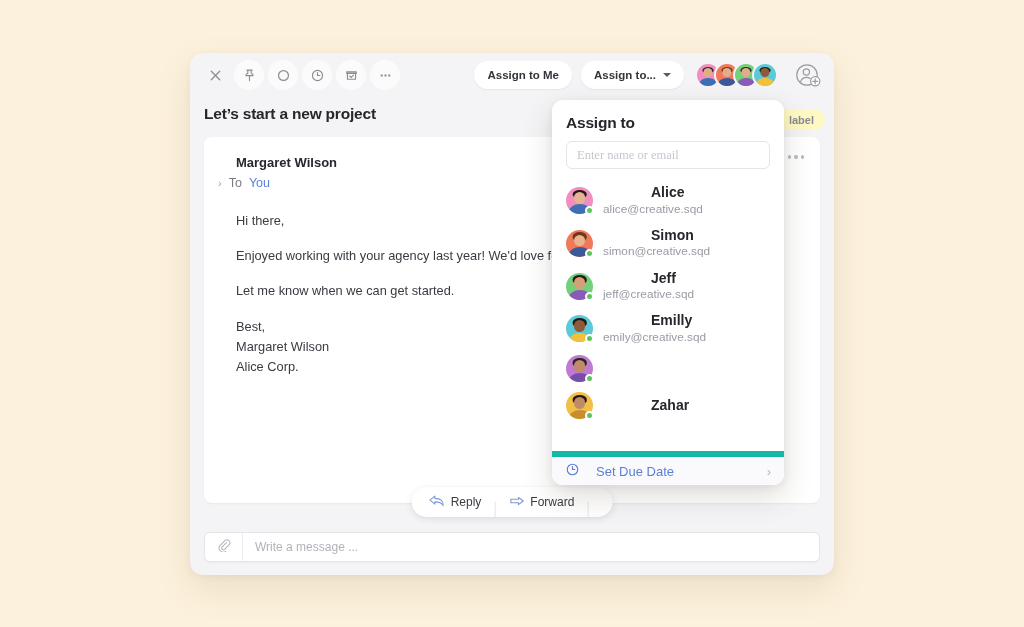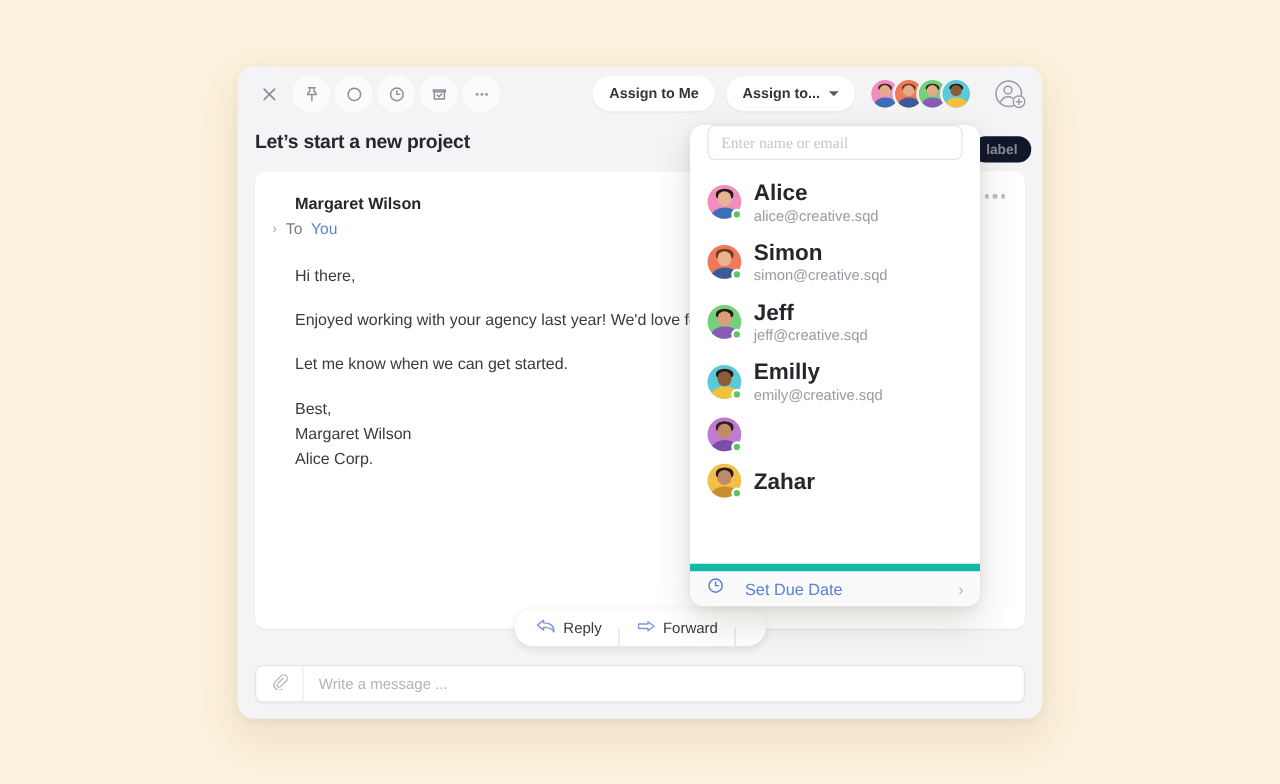--- a/index.html
+++ b/index.html
@@ -101,21 +101,21 @@
   .subject {
     position: absolute; left: 14px; top: 52px;
     font-size: 15.5px; font-weight: 700; color: #26262c;
     letter-spacing: -0.2px;
   }
 
   
   .label-chip {
     position: absolute; right: 9px; top: 56px;
     height: 21px; border-radius: 11px;
-    background: #0f172a;
+    background: #fef9c3;
     display: flex; align-items: center;
     padding: 0 11px;
     font-size: 11px; color: #8a8a92; font-weight: 600;
     cursor: pointer;
     z-index: 2;
   }
 
   
   .email-card {
     position: absolute;
@@ -256,21 +256,21 @@
     position: absolute; left: 50%; bottom: -20%;
     width: 82%; height: 56%; border-radius: 50% 50% 0 0;
     transform: translateX(-50%);
   }
   .c-avatar .dot {
     position: absolute; right: -1px; bottom: -1px;
     width: 9px; height: 9px; border-radius: 50%;
     background: #5ec45e; border: 2px solid #fff;
   }
   .c-meta { min-width: 0; }
-  .c-name { font-size: 18px; font-weight: 700; color: #26262c; line-height: 1.25; }
+  .c-name { font-size: 14px; font-weight: 700; color: #26262c; line-height: 1.25; margin-left: 48px; }
   .c-email { font-size: 11.8px; color: #9a9aa4; line-height: 1.3; }
   .group-head {
     font-size: 11.5px; color: #a6a6b0;
     padding: 8px 14px 3px 14px;
   }
 
   .panel-footer {
     border-top: 6px solid #14b8a6;
     background: #fafafc;
     height: 34px;
@@ -448,20 +448,21 @@
         <svg width="14" height="14" viewBox="0 0 16 16" fill="none" stroke="#b4b4bc" stroke-width="1.15" stroke-linecap="round">
           <path d="M10.8 5.3 5.9 10.2a1.9 1.9 0 1 0 2.7 2.7l5.1-5.1a3.3 3.3 0 0 0-4.7-4.7L3.5 8.6a4.7 4.7 0 0 0 6.6 6.6"></path>
         </svg>
       </span>
     </div>
     <input class="compose-input" readonly="" placeholder="Write a message ..." style="">
   </div>
 </div>
 
 <div class="assign-panel">
+  <div class="panel-title">Assign to</div>
 
   <div class="panel-search">
     <input readonly="" placeholder="Enter name or email" style="">
   </div>
 
   <div class="panel-list">
 
     <div class="contact">
       <div class="c-avatar">
         <span class="circle" style="background:#f08ec0">

